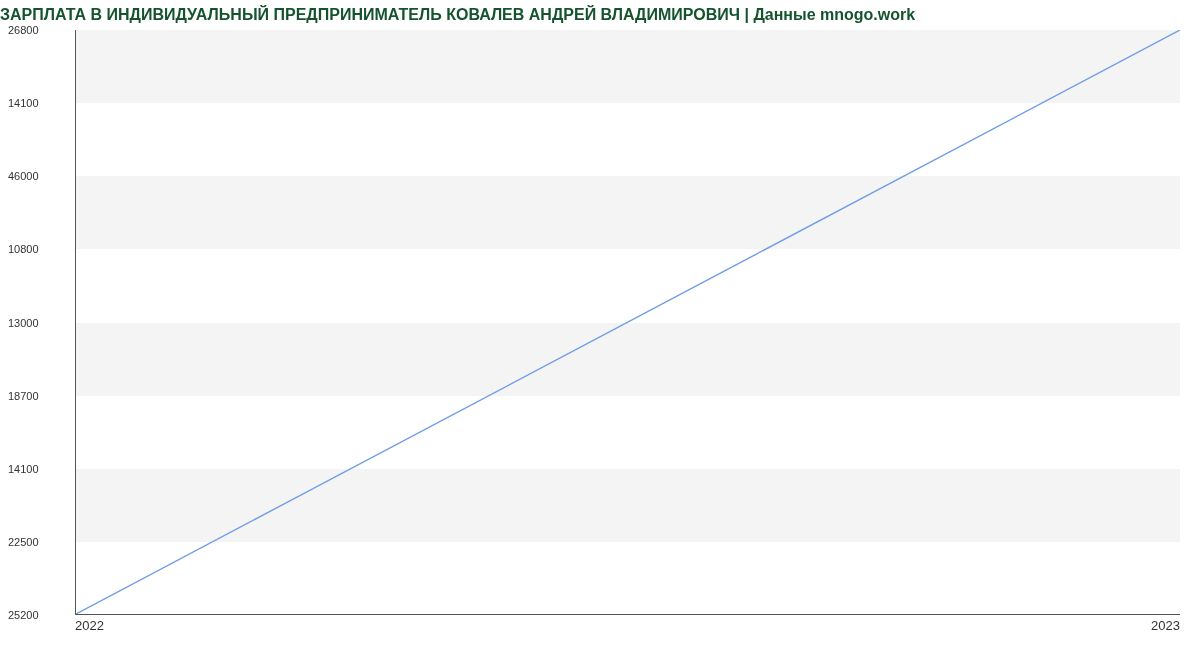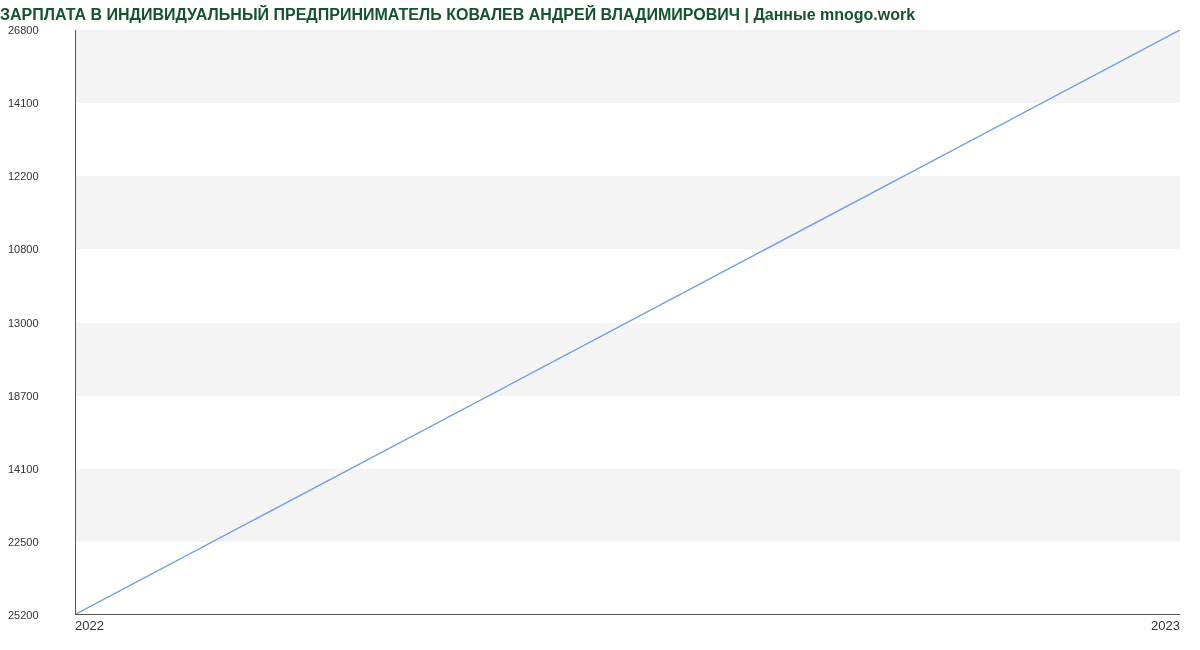--- a/index.html
+++ b/index.html
@@ -77,20 +77,20 @@
   </svg>
 </div>
 
 <div id="yticks">
     <div class="ytick" style="top: 615px;">25200</div>
     <div class="ytick" style="top: 541.875px;">22500</div>
     <div class="ytick" style="top: 468.75px;">14100</div>
     <div class="ytick" style="top: 395.625px;">18700</div>
     <div class="ytick" style="top: 322.5px;">13000</div>
     <div class="ytick" style="top: 249.375px;">10800</div>
-    <div class="ytick" style="top: 176.25px;">12200</div>
+    <div class="ytick" style="top: 176.25px;">46000</div>
     <div class="ytick" style="top: 103.125px;">14100</div>
     <div class="ytick" style="top: 30px;">26800</div>
   </div>
 <div id="xticks">
     <div class="xtick" style="left: 75px; transform: translateX(0px);">2022</div>
     <div class="xtick" style="left: 1180px; transform: translateX(-100%); text-align: center;">2023</div>
   </div>
 
 </body></html>

